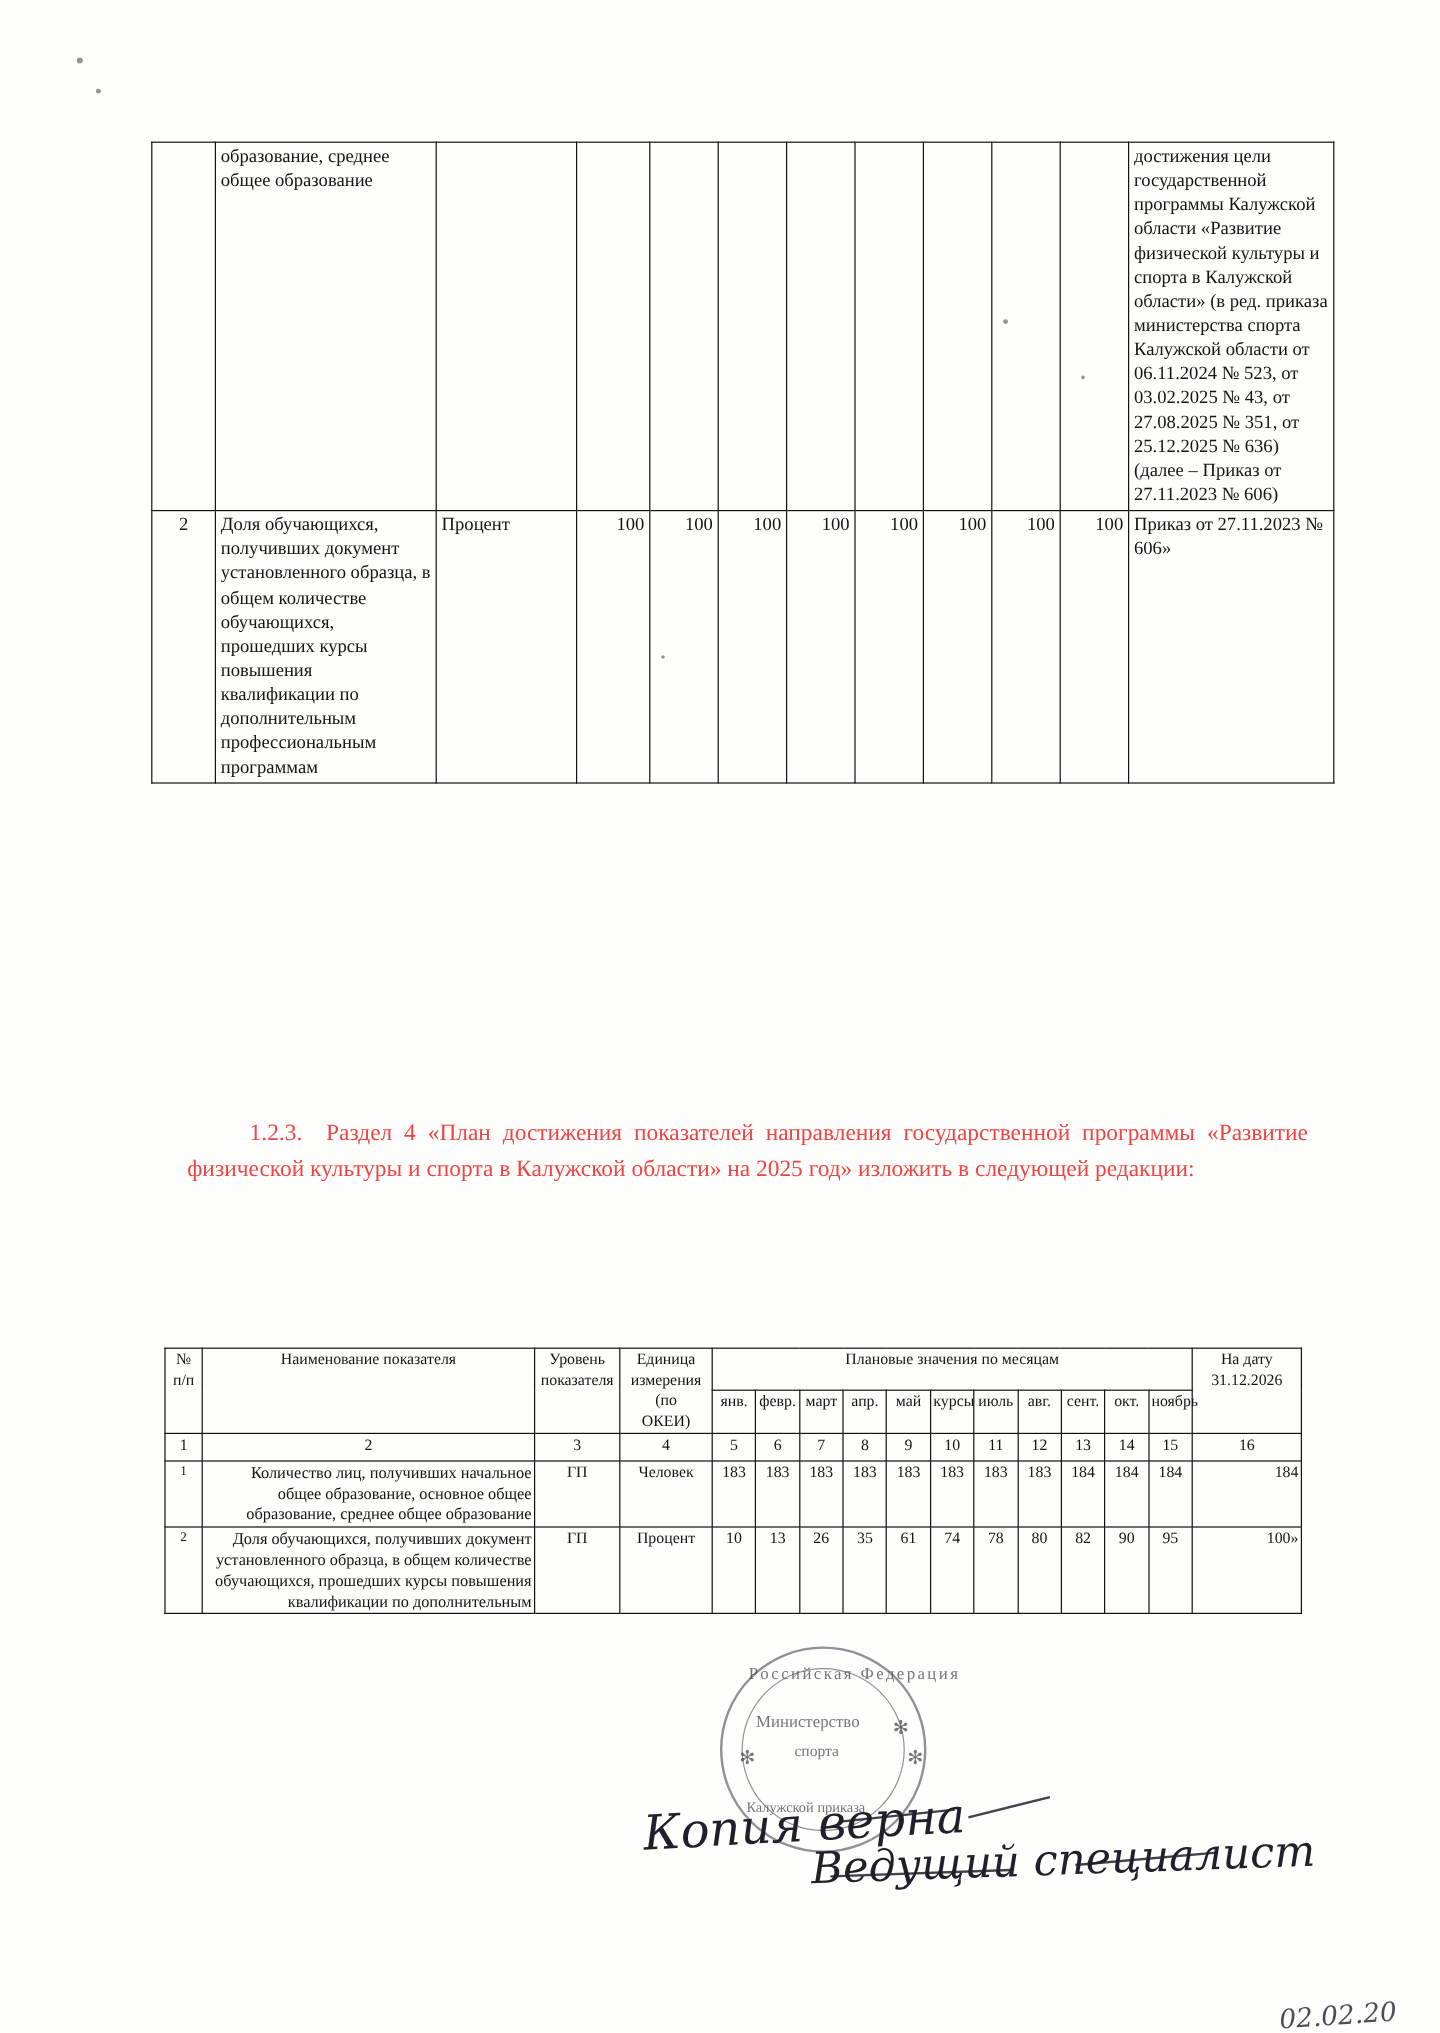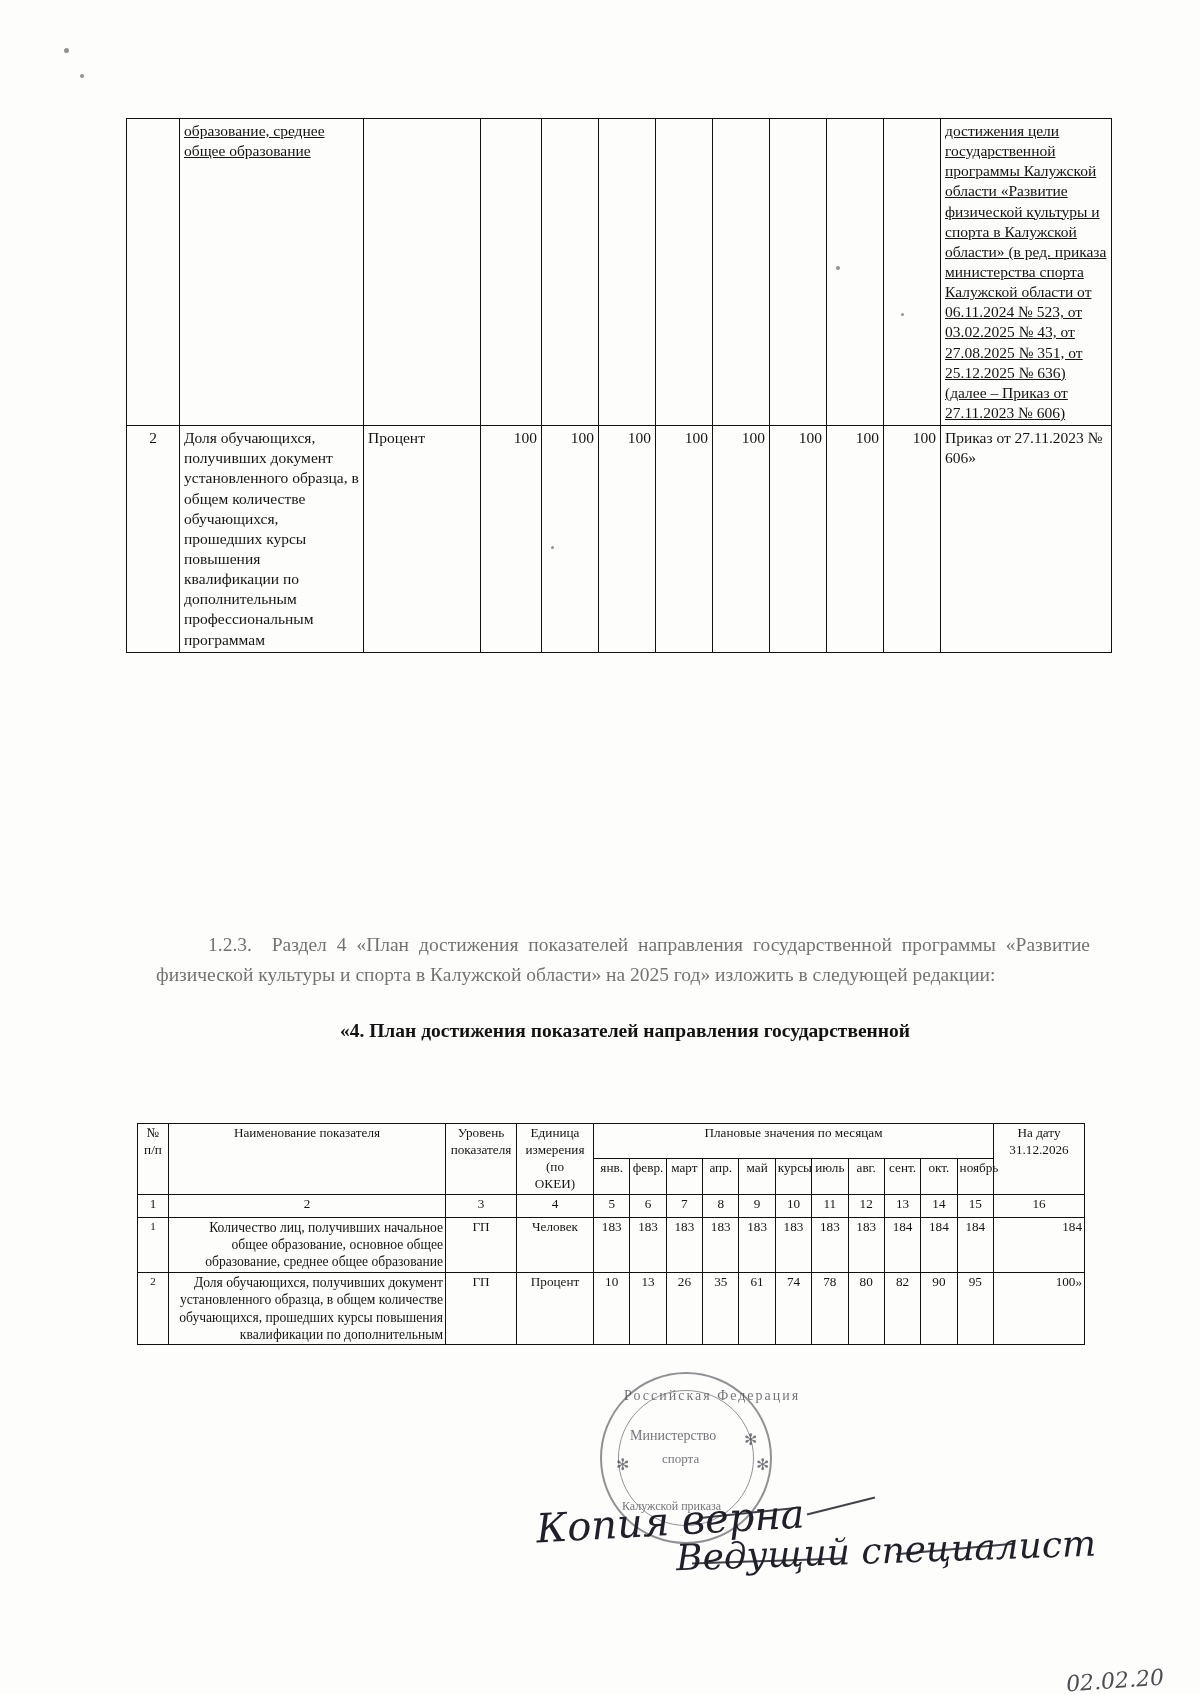--- a/index.html
+++ b/index.html
@@ -50,30 +50,30 @@
     width: 956px;
     font-size: 15.5px;
   }
   #table-one td { height: 0; }
   .t1-num      { width: 44px;  text-align: center; }
   .t1-name     { width: 175px; }
   .t1-unit     { width: 108px; }
   .t1-v        { width: 48px;  text-align: right; }
   .t1-v-wide   { width: 52px;  text-align: right; }
   .t1-src      { width: 162px; }
-  .tall-row td { height: 460px; text-decoration: underline; }
+  .tall-row td { height: 460px; }
   .row2 td     { height: 300px; }
 
   
   .para {
     position: absolute;
     font-size: 19.5px;
     line-height: 1.55;
     text-align: justify;
-    color: #737373;
+    color: #ef4444;
   }
   #para-123 {
     left: 156px;
     top: 930px;
     width: 934px;
   }
   #para-123 .indent { display: inline-block; width: 52px; }
 
   .heading {
     position: absolute;
@@ -210,21 +210,20 @@
       <td class="t1-src">Приказ от 27.11.2023 № 606»</td>
     </tr>
   </tbody>
     </table>
 
   <div class="para" id="para-123">
     <span class="indent"></span><span>1.2.3.</span>&nbsp;&nbsp;<span>Раздел 4 «План достижения показателей направления государственной программы «Развитие физической культуры и спорта в Калужской области» на 2025 год» изложить  в  следующей редакции:</span>
   </div>
 
   <div class="heading">
-    <div>«4. План достижения показателей направления государственной</div>
   </div>
 
   <table class="doc" id="table-two">
     <tbody>
         <tr>
       <td class="c-np ctr" rowspan="2">
         <div>№</div>
         <div>п/п</div>
       </td>
       <td class="c-name ctr" rowspan="2">Наименование показателя</td>

